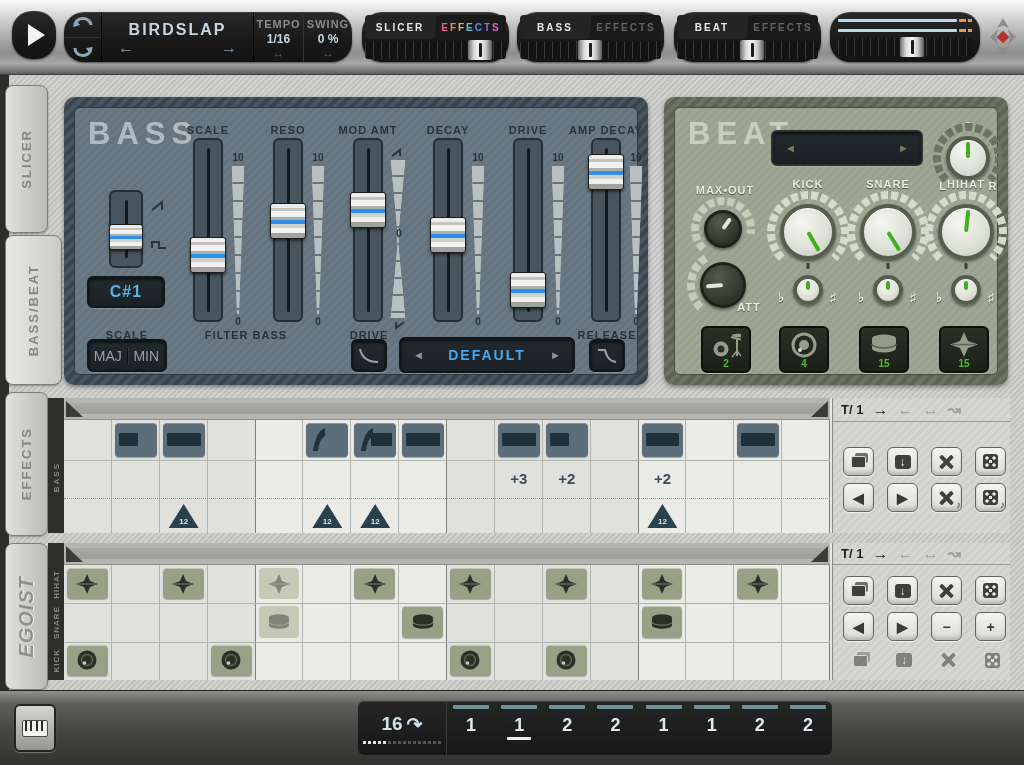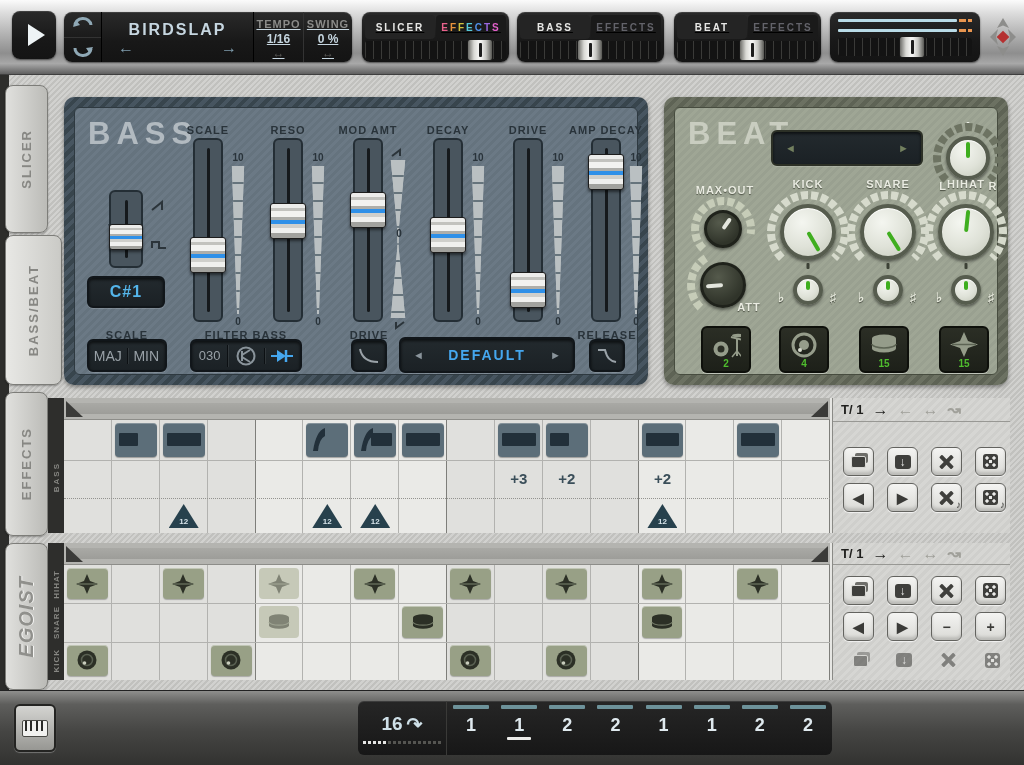--- a/index.html
+++ b/index.html
@@ -11,22 +11,22 @@
   
   .topbar{position:absolute;left:0;top:0;width:1024px;height:75px;
     background:linear-gradient(180deg,#fbfbfb,#dcdcdc 18%,#b4b4b4 45%,#8e8e8e 72%,#a8a8a8 86%,#5f5f5f);
     border-bottom:1px solid #3f3f3f;}
   .bottombar{position:absolute;left:0;top:690px;width:1024px;height:75px;
     background:linear-gradient(180deg,#8f8f8d,#5e5e5c 18%,#454543 55%,#323230);
     border-top:1px solid #222;}
   .mainbg{position:absolute;left:0;top:75px;width:1024px;height:615px;
     background:repeating-linear-gradient(135deg,rgba(255,255,255,.18) 0 2px,rgba(0,0,0,.03) 2px 4px),#c7c7c4;}
 
-  .dpanel{background:linear-gradient(180deg,#2a2a2a,#181818 60%,#141414);border-radius:8px;
-    box-shadow:inset 0 1px 0 rgba(255,255,255,.1),0 1px 2px rgba(0,0,0,.55);text-decoration:underline;}
+  .dpanel{background:linear-gradient(180deg,#2a2a2a,#181818 60%,#141414);border-radius:20px;
+    box-shadow:inset 0 1px 0 rgba(255,255,255,.1),0 1px 2px rgba(0,0,0,.55);}
 
   
   .btn-play{position:absolute;left:12px;top:11px;width:44px;height:48px;display:flex;align-items:center;justify-content:center;cursor:pointer;}
   .btn-play .tri{width:0;height:0;border-left:17px solid #eef4f6;border-top:11px solid transparent;border-bottom:11px solid transparent;margin-left:4px;}
 
   
   .transport{position:absolute;left:64px;top:12px;width:288px;height:50px;display:flex;color:#c6d6e0;}
   .urcol{width:38px;display:flex;flex-direction:column;border-right:1px solid #000;}
   .urcell{flex:1;display:flex;align-items:center;justify-content:center;cursor:pointer;}
   .urcell+.urcell{border-top:1px solid #333;}
@@ -385,39 +385,20 @@
         </div>
         <div class="scale-uni" style="left: 552px; top: 58px; width: 18px; height: 148px;"></div>
         <div class="scalenum" style="left: 561px; top: 44px;">10</div>
         <div class="scalenum" style="left: 561px; top: 208px;">0</div>
         <div class="blabel" style="left: 52px; top: 221px;">SCALE</div>
         <div class="darkdisp" style="left: 12px; top: 231px; width: 80px; height: 33px; padding: 0px;">
           <div class="segbtn">MAJ</div>
           <div class="segbtn">MIN</div>
         </div>
         <div class="blabel" style="left: 171px; top: 221px;">FILTER BASS</div>
-        <div class="darkdisp" style="left: 115px; top: 231px; width: 112px; height: 33px; padding: 0px;">
-          <div class="segbtn" style="font-size: 13px;">030</div>
-          <div class="segbtn">
-            <svg width="22" height="22" viewBox="0 0 22 22">
-              <circle cx="11" cy="11" r="8.5" fill="none" stroke="#8a949b" stroke-width="2"></circle>
-              <line x1="7" y1="6" x2="7" y2="16" stroke="#8a949b" stroke-width="2"></line>
-              <line x1="7" y1="10" x2="15" y2="5" stroke="#8a949b" stroke-width="2"></line>
-              <line x1="7" y1="12" x2="15" y2="17" stroke="#8a949b" stroke-width="2"></line>
-            </svg>
-          </div>
-          <div class="segbtn">
-            <svg width="24" height="16" viewBox="0 0 24 16">
-              <line x1="1" y1="8" x2="7" y2="8" stroke="#45a7ef" stroke-width="2"></line>
-              <polygon points="7,2 7,14 16,8" fill="#45a7ef"></polygon>
-              <line x1="16" y1="2" x2="16" y2="14" stroke="#45a7ef" stroke-width="2.5"></line>
-              <line x1="16" y1="8" x2="23" y2="8" stroke="#45a7ef" stroke-width="2"></line>
-            </svg>
-          </div>
-        </div>
         <div class="blabel" style="left: 294px; top: 221px;">DRIVE</div>
         <div class="darkdisp" style="left: 276px; top: 231px; width: 36px; height: 33px;">
           <svg width="24" height="20" viewBox="0 0 24 20">
             <path d="M3 3 C5 13 12 16 21 16" fill="none" stroke="#9aa2a8" stroke-width="2"></path>
           </svg>
         </div>
         <div class="darkdisp" style="left: 324px; top: 229px; width: 176px; height: 36px; justify-content: space-between; padding: 0px 12px;">
           <span class="ddarrow">◄</span>
           <span class="ddtext">DEFAULT</span>
           <span class="ddarrow">►</span>

